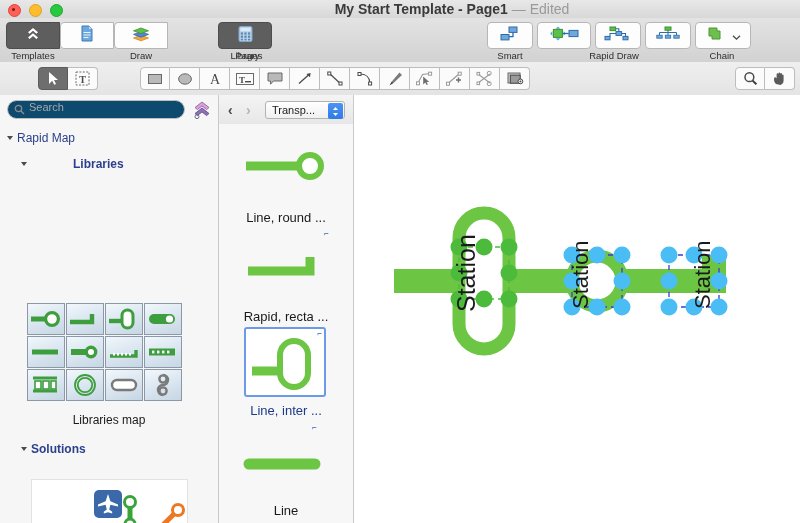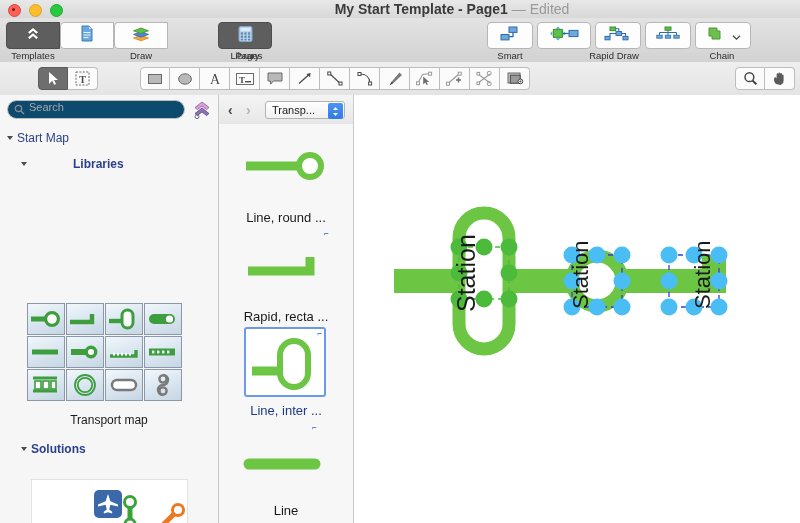--- a/index.html
+++ b/index.html
@@ -460,21 +460,21 @@
         <svg width="20" height="20" viewBox="0 0 20 20">
           <path d="M9 2 L16 7.5 L13.6 9.6 L9 6 L4.4 9.6 L2 7.5 Z" fill="#d8a0dd" stroke="#7a4a8a" stroke-width=".7"></path>
           <path d="M9 8 L16 13.5 L13.6 15.6 L9 12 L4.4 15.6 L2 13.5 Z" fill="#8e6fb8" stroke="#4a3a7a" stroke-width=".7"></path>
           <circle cx="4" cy="16.6" r="2" fill="none" stroke="#6a6a8a" stroke-width="1"></circle>
         </svg>
       </div>
     </div>
 
     <div class="tree-row" style="left:8px;top:36px;">
       <span class="tw"></span>
-      <span class="tree-l1">Start Map</span>
+      <span class="tree-l1">Rapid Map</span>
     </div>
 
     <div class="tree-row" style="left:22px;top:62px;gap:42px;">
       <span class="tw"></span>
       <span class="tree-l2">Libraries</span>
     </div>
 
     <div class="lib-grid">
       <div class="lib-cell">
         <svg width="34" height="26" viewBox="0 0 34 26">
@@ -558,21 +558,21 @@
       </div>
       <div class="lib-cell">
         <svg width="34" height="26" viewBox="0 0 34 26">
           <path d="M17 3 a5 5 0 0 1 0 10 a5 5 0 0 0 0 10 a5 5 0 0 1 0 -10 a5 5 0 0 0 0 -10 z" fill="none" stroke="#7a7a7a" stroke-width="2.4"></path>
           <circle cx="17" cy="7" r="3.6" fill="none" stroke="#7a7a7a" stroke-width="2.4"></circle>
           <circle cx="17" cy="19" r="3.6" fill="none" stroke="#7a7a7a" stroke-width="2.4"></circle>
         </svg>
       </div>
     </div>
 
-    <div class="cap" style="top:318px;">Transport map</div>
+    <div class="cap" style="top:318px;">Libraries map</div>
 
     <div class="tree-row" style="left:22px;top:347px;">
       <span class="tw"></span>
       <span class="tree-l2">Solutions</span>
     </div>
 
     <div class="tmpl-thumb">
       <svg width="155" height="118" viewBox="0 0 155 118">
 
         <path d="M24 78 H120" stroke="#ee7722" stroke-width="5" fill="none"></path>

